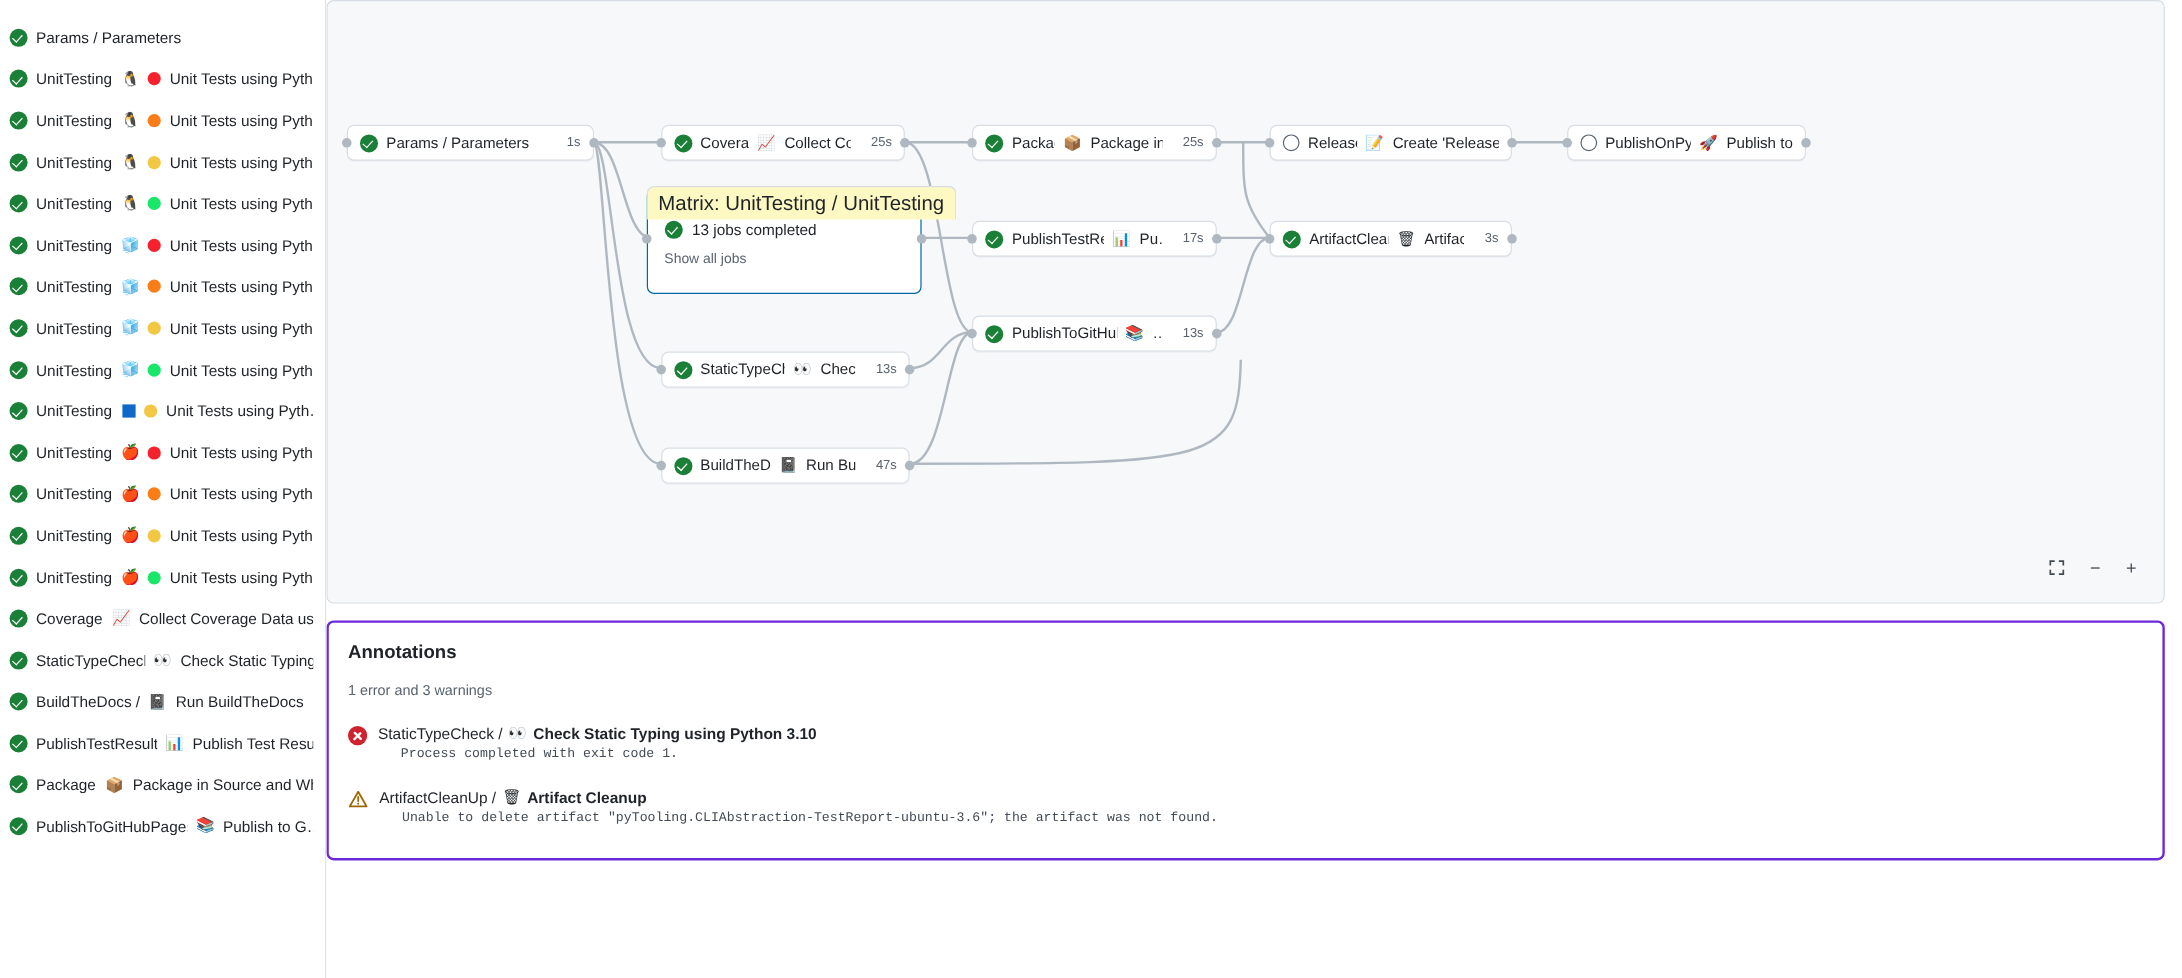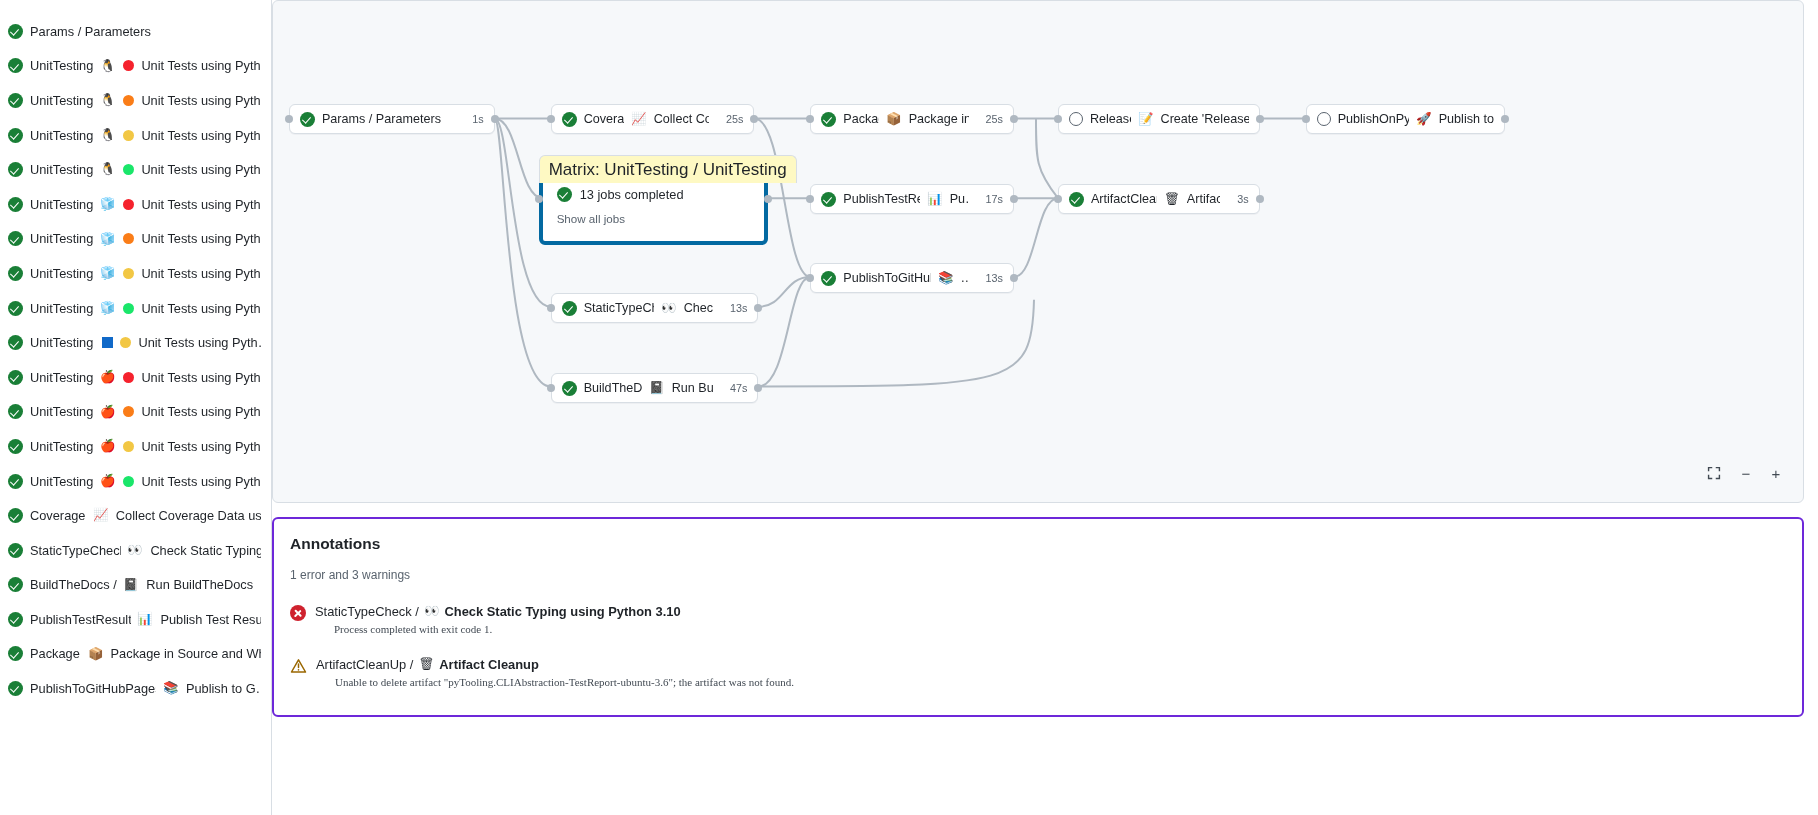--- a/index.html
+++ b/index.html
@@ -109,21 +109,21 @@
   .peg {
     position: absolute;
     width: 8px; height: 8px; border-radius: 50%;
     background: #afb8c1;
   }
 
   
   .matrix-group {
     position: absolute;
     background: #ffffff;
-    border: 4px solid #0369a1;
+    border: 1px solid #0369a1;
     border-radius: 6px;
   }
   .matrix-tab {
     position: absolute;
     background: #fef9c3;
     border: 1px solid #d8dee4;
     border-bottom: none;
     border-radius: 6px 6px 0 0;
     font-size: 17px;
     color: #1f2328;
@@ -156,21 +156,21 @@
     padding: 16px 16px 6px 16px;
     min-height: 200px;
   }
   .ann-title { font-size: 15.5px; font-weight: 600; }
   .ann-sub { font-size: 12px; color: #59636e; margin-top: 15px; }
   .ann-row { display: flex; gap: 9px; margin-top: 22px; }
   .ann-body { display:flex; flex-direction: column; gap: 4px;}
   .ann-head { font-size: 12.9px; color: #1f2328; display:flex; align-items:center; gap:5px;}
   .ann-head b { font-weight: 600; }
   .ann-head .pre { font-weight: 400; }
-  .ann-msg { font-family: Liberation Serif, serif; font-size: 11px; color: #424a53; padding-left: 19px; }
+  .ann-msg { font-family: Liberation Mono, monospace; font-size: 11px; color: #424a53; padding-left: 19px; }
 
   .ic-err {
     width: 16px; height: 16px; flex:0 0 16px; border-radius: 50%;
     background: #cf222e; position: relative; margin-top: 1px;
   }
   .ic-err::before, .ic-err::after {
     content:""; position:absolute; left: 7.2px; top: 3.6px;
     width: 1.6px; height: 8.5px; background:#fff; border-radius: 1px;
   }
   .ic-err::before { transform: rotate(45deg); }

